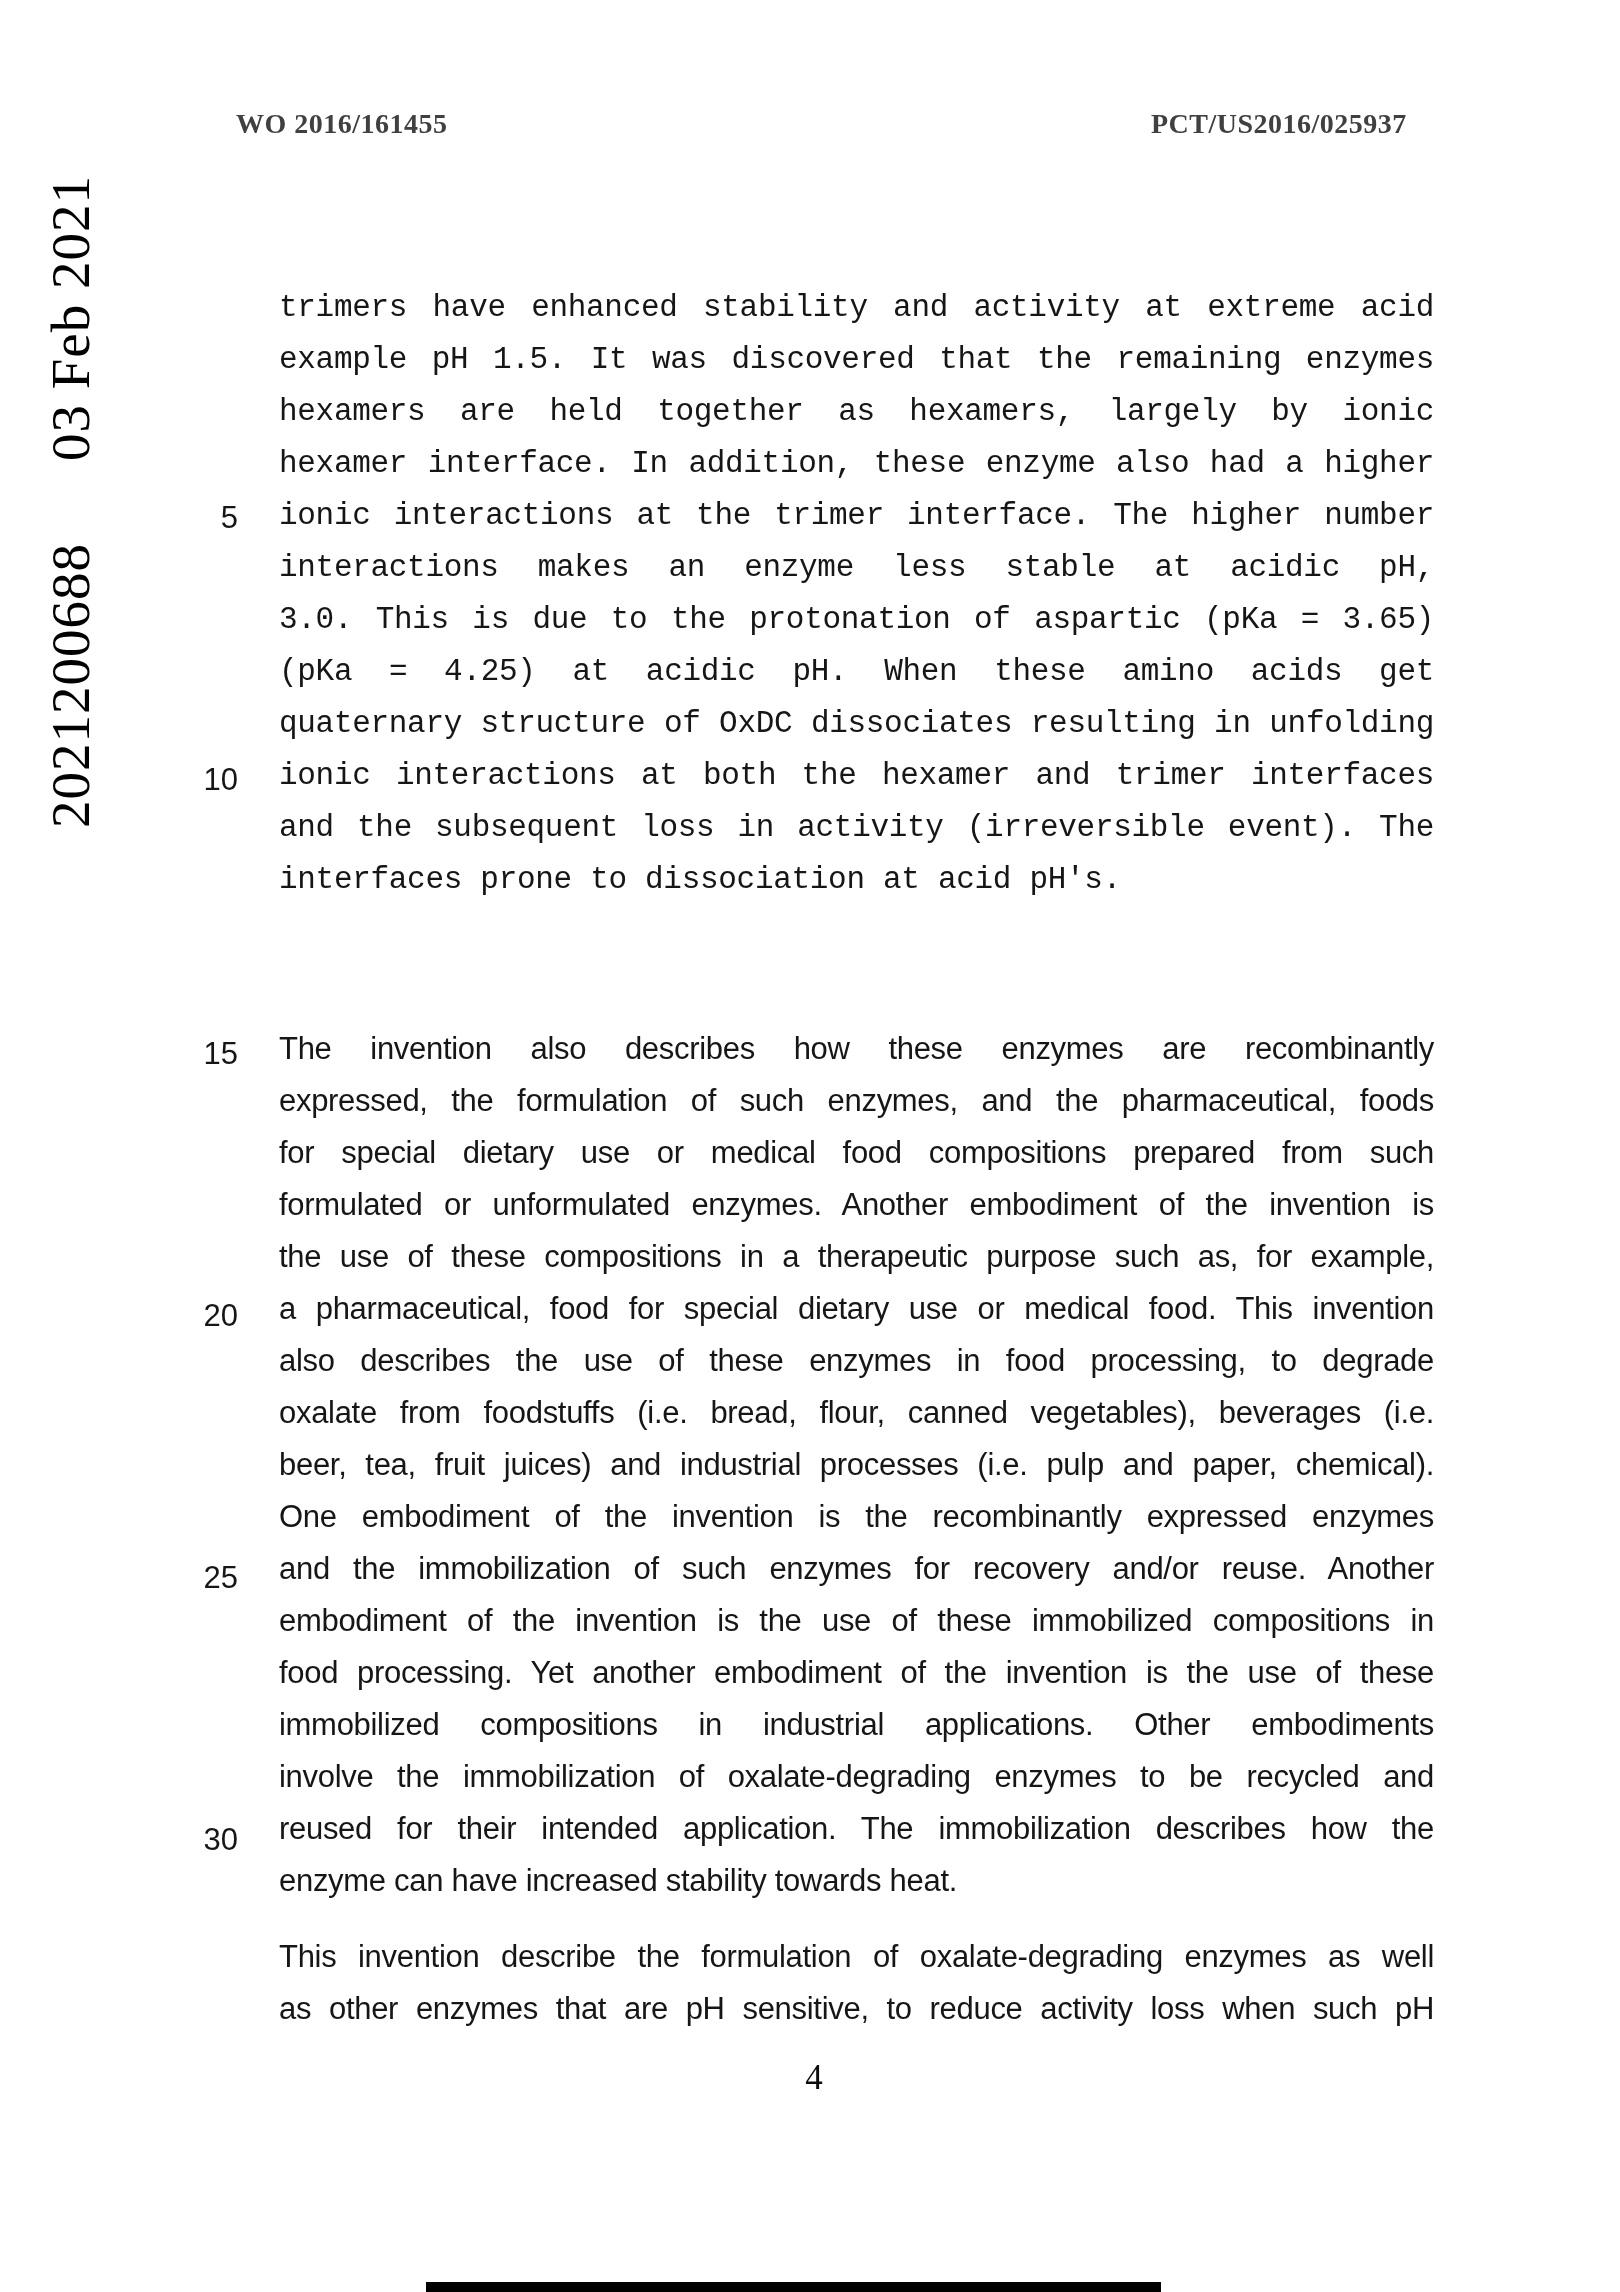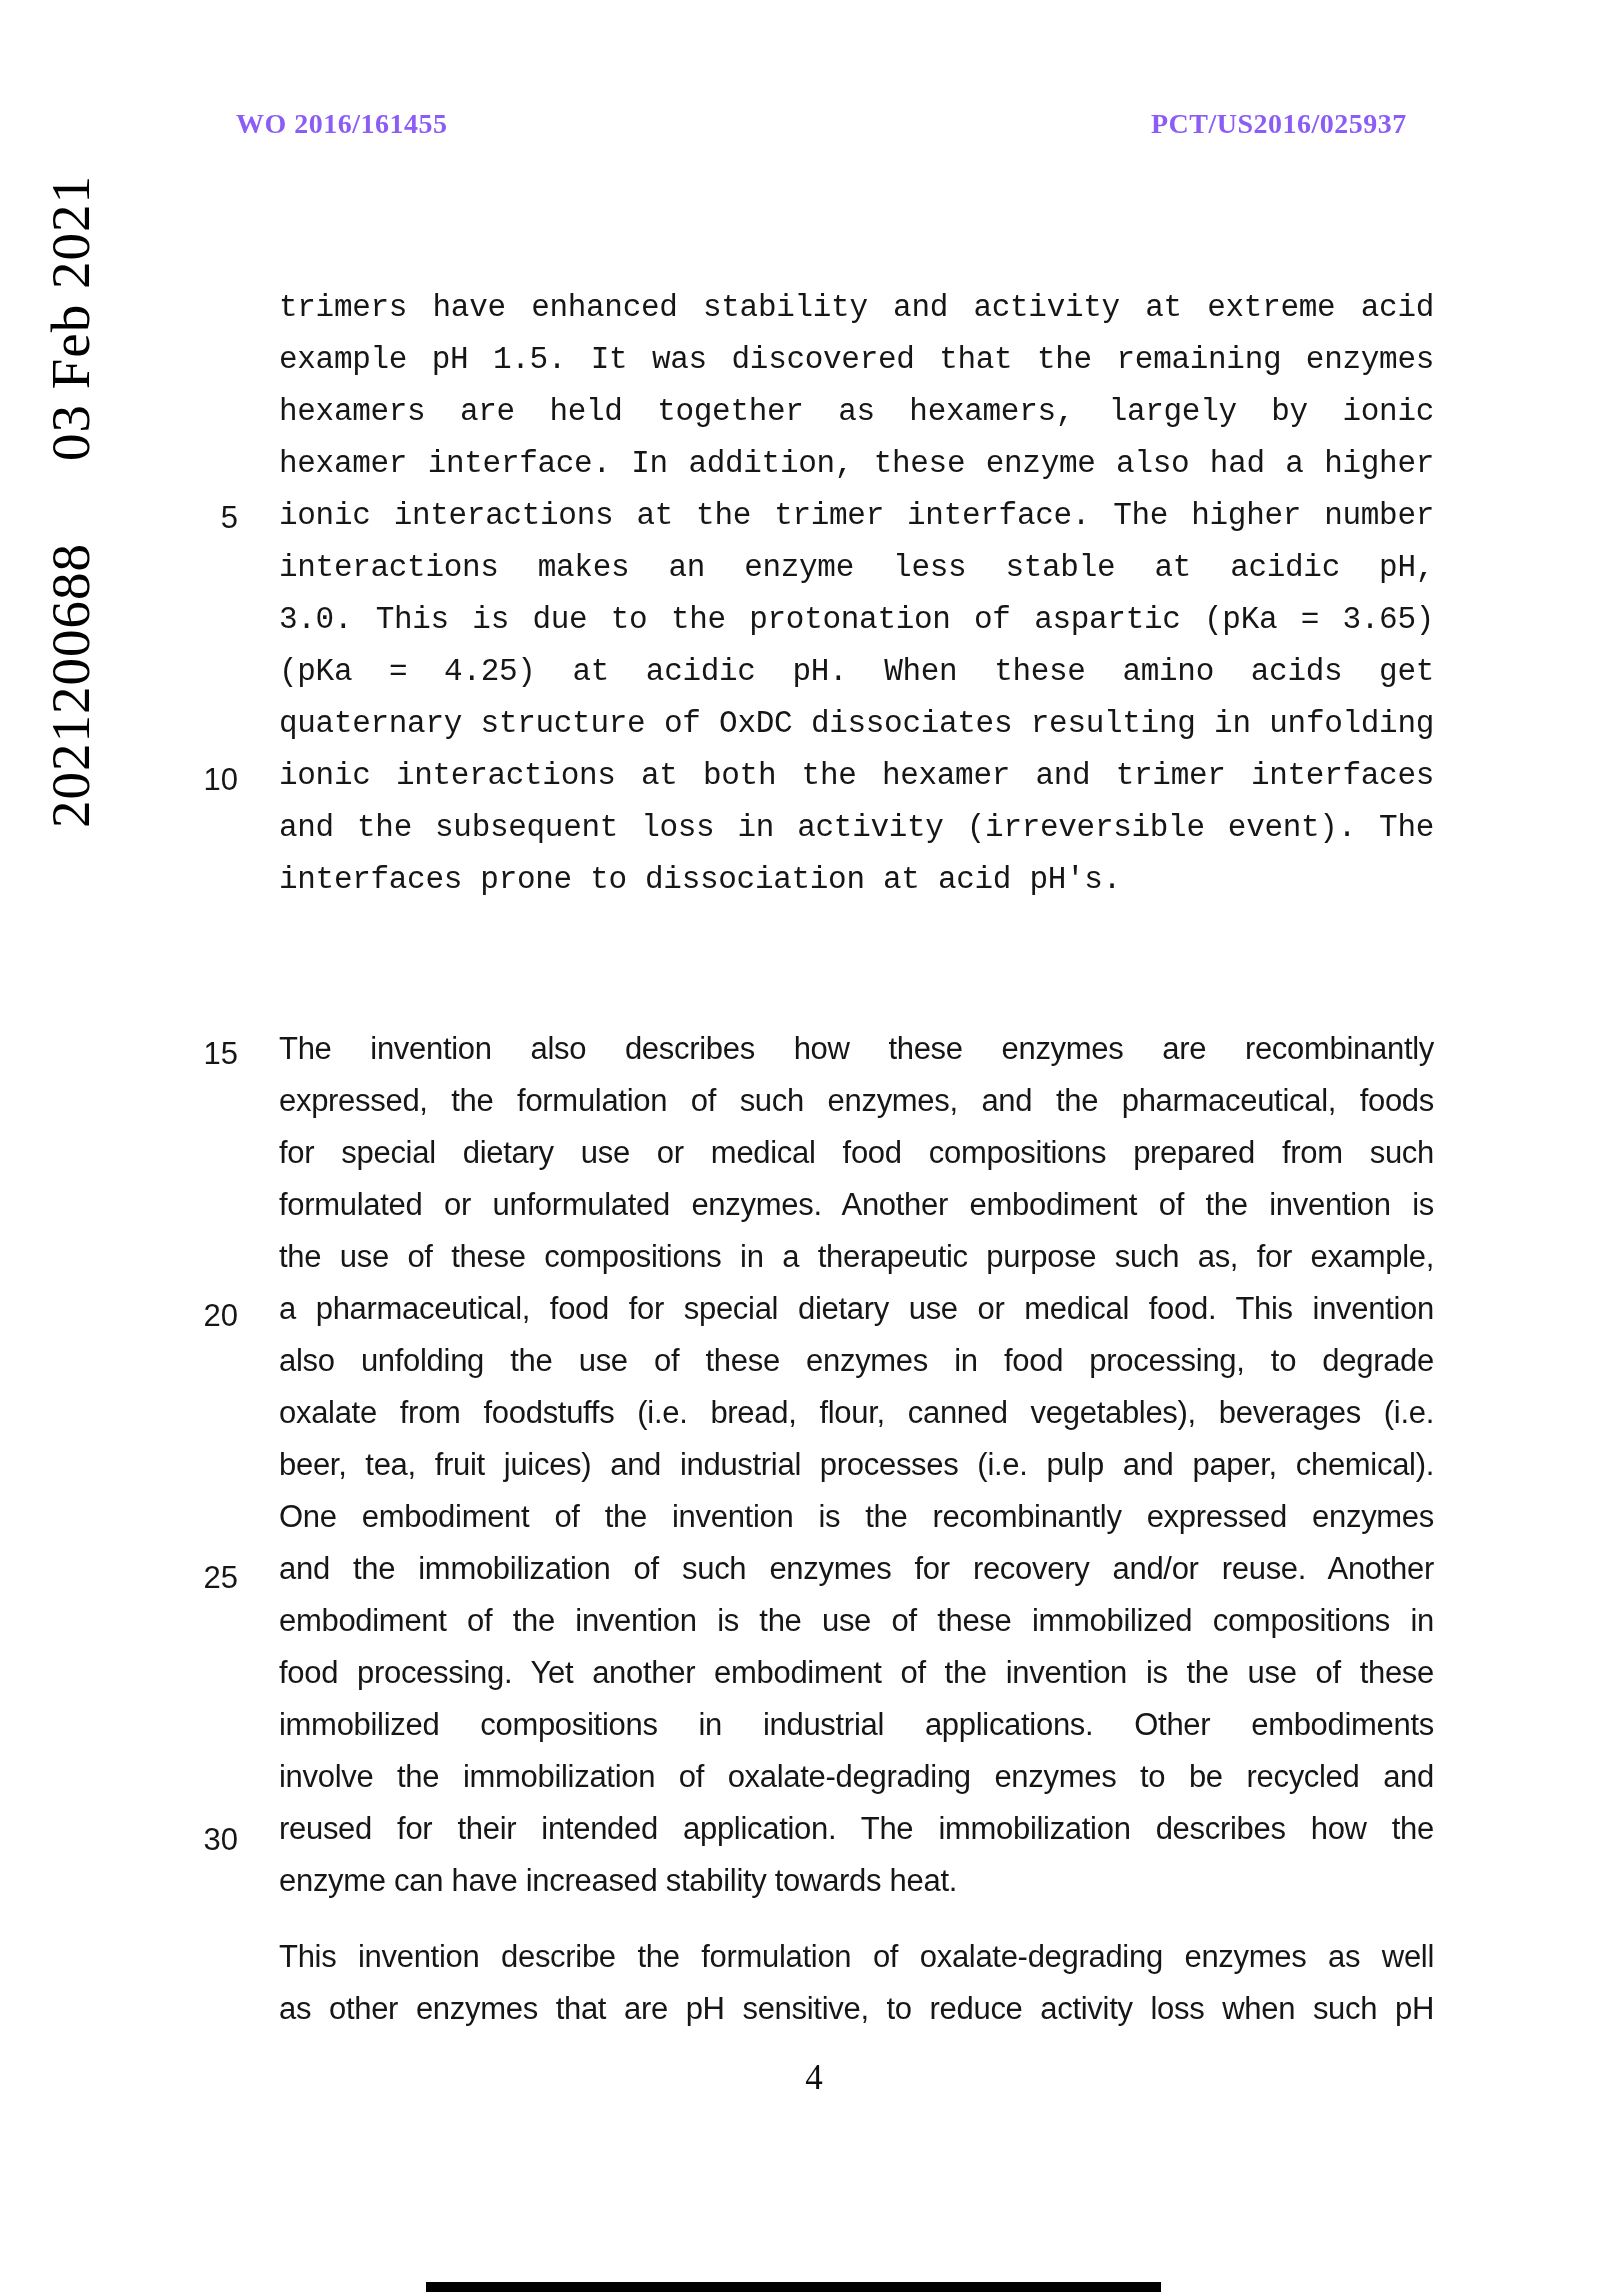--- a/index.html
+++ b/index.html
@@ -12,21 +12,21 @@
     font-family:"Liberation Sans", sans-serif;
     color:#161616;
   }
   
   .hdr{
     position:absolute;
     top:108px;
     font-family:"Liberation Serif", serif;
     font-weight:bold;
     font-size:28px;
-    color:#8b5cf6;
+    color:#404040;
     letter-spacing:0.5px;
     white-space:nowrap;
   }
   .hdr-left{left:236px;}
   .hdr-right{left:1151px;}
   
   .vertical-stamp{
     position:absolute;
     left:39px;
     top:828px;
@@ -113,21 +113,21 @@
         <div class="line just">and the subsequent loss in activity (irreversible event).  The higher number of</div>
         <div class="line">interfaces prone to dissociation at acid pH's.</div>
       </div>
       <div class="para" style="top: 975px; margin-top: 48px;">
         <div class="line just">The invention also describes how these enzymes are  recombinantly</div>
         <div class="line just">expressed, the formulation of such enzymes, and the pharmaceutical, foods</div>
         <div class="line just">for special dietary use or medical food compositions prepared from such</div>
         <div class="line just">formulated or unformulated enzymes. Another embodiment of the invention is</div>
         <div class="line just">the use of these compositions in a therapeutic purpose such as, for example,</div>
         <div class="line just">a pharmaceutical, food for special dietary use or medical food. This invention</div>
-        <div class="line just">also unfolding the use of these enzymes in food processing, to degrade</div>
+        <div class="line just">also describes the use of these enzymes in food processing, to degrade</div>
         <div class="line just">oxalate from foodstuffs (i.e. bread, flour, canned vegetables), beverages (i.e.</div>
         <div class="line just">beer, tea, fruit juices) and industrial processes (i.e. pulp and paper, chemical).</div>
         <div class="line just">One embodiment of the invention is the recombinantly expressed enzymes</div>
         <div class="line just">and the immobilization of such enzymes for recovery and/or reuse. Another</div>
         <div class="line just">embodiment of the invention is the use of these immobilized compositions in</div>
         <div class="line just">food processing. Yet another embodiment of the invention is the use of these</div>
         <div class="line just">immobilized compositions in industrial applications. Other embodiments</div>
         <div class="line just">involve the immobilization of oxalate-degrading enzymes to be recycled and</div>
         <div class="line just">reused for their intended application. The immobilization describes how the</div>
         <div class="line">enzyme can have increased stability towards heat.</div>

